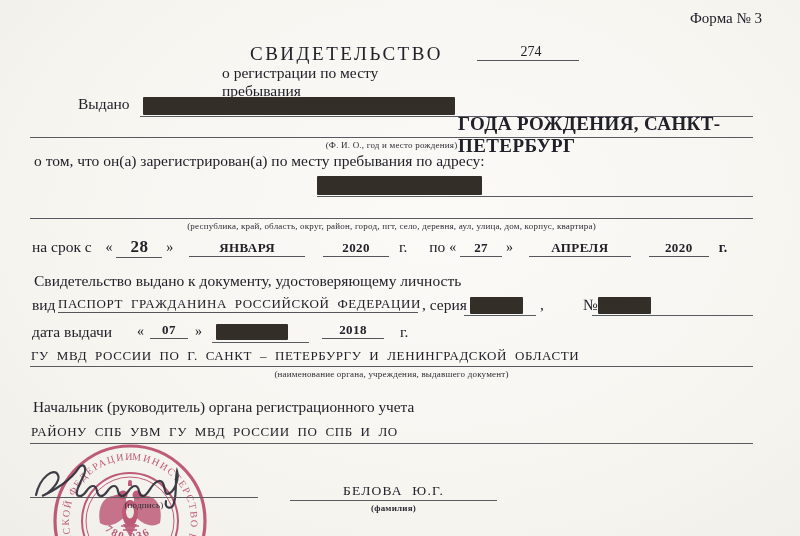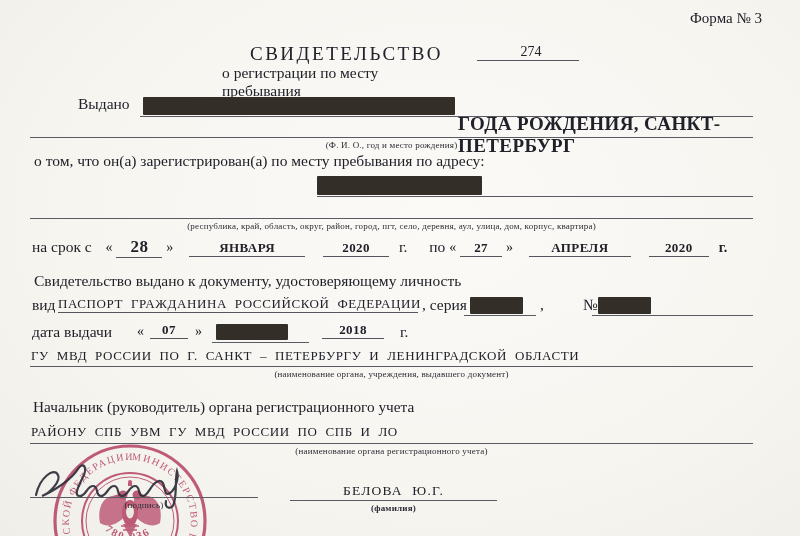--- a/index.html
+++ b/index.html
@@ -84,21 +84,20 @@
   <span class="abs cell fill" style="left:322px;top:322px;width:62px;font-size:13px;">2018</span>
   <span class="abs lbl" style="left:400px;top:323px;">г.</span>
 
   <div class="abs typed" style="left:31px;top:348px;">ГУ МВД РОССИИ ПО Г. САНКТ – ПЕТЕРБУРГУ И ЛЕНИНГРАДСКОЙ ОБЛАСТИ</div>
   <div class="rule" style="left:30px;top:366px;width:723px;"></div>
   <div class="abs caption" style="left:30px;top:369px;width:723px;">(наименование органа, учреждения, выдавшего документ)</div>
 
   <div class="abs" style="left:33px;top:398px;font-size:15.3px;white-space:nowrap;">Начальник (руководитель) органа регистрационного учета</div>
   <div class="abs typed" style="left:31px;top:424px;">РАЙОНУ СПБ УВМ ГУ МВД РОССИИ ПО СПБ И ЛО</div>
   <div class="rule" style="left:30px;top:443px;width:723px;"></div>
-  <div class="abs caption" style="left:30px;top:446px;width:723px;">(наименование органа регистрационного учета)</div>
 
   <svg class="abs" style="left:50px;top:441px;mix-blend-mode:multiply;opacity:.88;" width="160" height="160" viewBox="0 0 160 160">
     <g fill="none" stroke="#c04a70">
       <circle cx="80" cy="80" r="75" stroke-width="3.2"></circle>
       <circle cx="80" cy="80" r="48" stroke-width="2"></circle>
       <circle cx="80" cy="80" r="44" stroke-width="1"></circle>
     </g>
     <defs>
       <path id="ringPath" d="M 80,19 A 61,61 0 1 1 79.9,19"></path>
       <path id="numPath" d="M 52,86 A 36,36 0 0 0 108,86"></path>

